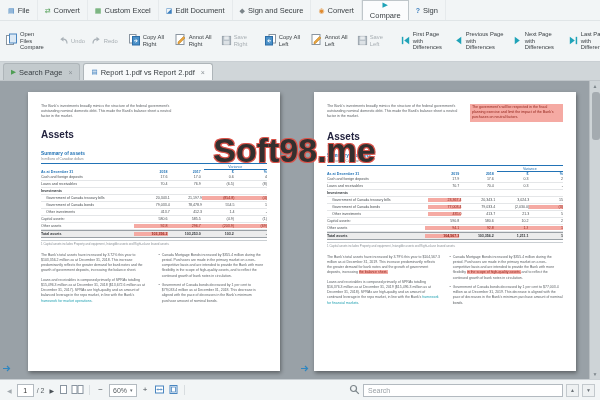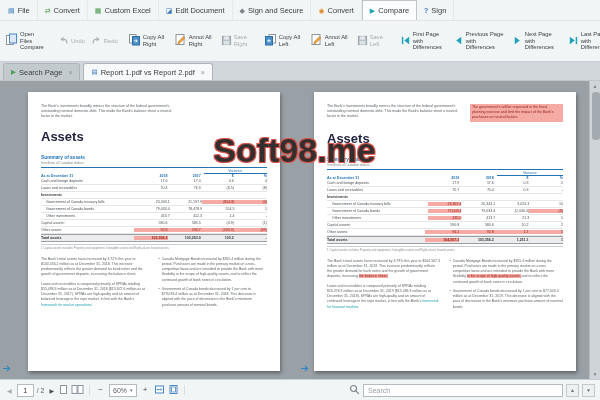--- a/index.html
+++ b/index.html
@@ -3,21 +3,21 @@
 <meta charset="utf-8">
 <style>
   *{box-sizing:border-box;margin:0;padding:0;}
   html,body{width:600px;height:400px;overflow:hidden;}
   body{font-family:"Liberation Sans",sans-serif;background:#eceff0;color:#3b4145;}
   .window{width:600px;height:400px;display:flex;flex-direction:column;}
 
   
   .ribbon-tabs{height:21px;background:#f2f5f6;display:flex;align-items:stretch;border-bottom:1px solid #e0e5e7;padding-left:1px;}
   .rtab{display:flex;align-items:center;gap:3px;padding:0 7px;font-size:7.5px;color:#3b4145;border-right:1px solid #e6eaec;white-space:nowrap;cursor:default;}
-  .rtab.active{background:#fbfcfd;border:1px solid #bfc6ca;border-bottom:0;}
+  .rtab.active{background:#fbfcfd;border:1px solid #bfc6ca;border-bottom:0;flex-direction:column;}
   .ticon{font-size:7px;line-height:1;}
   .ic-blue{color:#3c7fbe}.ic-green{color:#4f9e54}.ic-teal{color:#1fa3b8}.ic-orange{color:#e08a2e}.ic-purple{color:#8a6bb5}.ic-gray{color:#7c858a}
   .qmark{font-weight:bold;}
 
   
   .toolbar{height:41px;background:#f2f5f6;border-bottom:1px solid #c9cfd3;display:flex;align-items:center;padding:0 2px;}
   .tbtn{display:flex;align-items:center;gap:2px;padding:1px 2px;margin:0 1px;border-radius:2px;cursor:default;}
   .tbtn .lbl{font-size:5.8px;line-height:1.2;color:#3b4145;}
   .tbtn.disabled .lbl{color:#a7aeb3;}
   .sep{width:1px;align-self:stretch;margin:5px 2px;background:#d8dde0;}
@@ -33,21 +33,21 @@
   .viewport{position:relative;flex:1;background:#99a1a7;overflow:hidden;}
   .page{position:absolute;top:11px;height:279px;background:#fff;box-shadow:1px 2px 4px rgba(0,0,0,.4);padding:12px 13px;overflow:hidden;}
   .pleft{left:28px;width:252px;}
   .pright{left:314px;width:262px;}
 
   .introrow{display:flex;gap:6px;font-size:3.6px;line-height:1.45;color:#5a5f63;}
   .intro{width:58%;}
   .introrow .introhl{flex:1;padding:1px 2px;}
   .hl{background:#f5aaa3;color:#8e1f16;}
   .link{color:#1d9fb0;}
-  .assets{font-size:13px;font-weight:bold;color:#23233f;margin:9px 0 11px;}
+  .assets{font-size:10px;font-weight:bold;color:#23233f;margin:9px 0 11px;}
   .ttitle{font-size:4.8px;font-weight:bold;color:#2273b6;}
   .tsub{font-size:3.2px;color:#80868b;margin:1px 0 2px;}
   .thead{border-top:1px solid #2273b6;font-size:3.6px;color:#2273b6;padding-top:1px;}
   .hrow{display:flex;}
   .bold{font-weight:bold;}
   .c-label{flex:2.1;}
   .c-num{flex:0.7;text-align:right;padding-left:2px;}
   .variance{flex:1.4;text-align:center;border-bottom:0.7px solid #2273b6;}
   .tbody .trow{display:flex;font-size:3.6px;color:#4a4f53;border-bottom:0.5px solid #e4e6e8;padding:1px 0;}
   .trow.sect{font-weight:bold;color:#33383c;}

